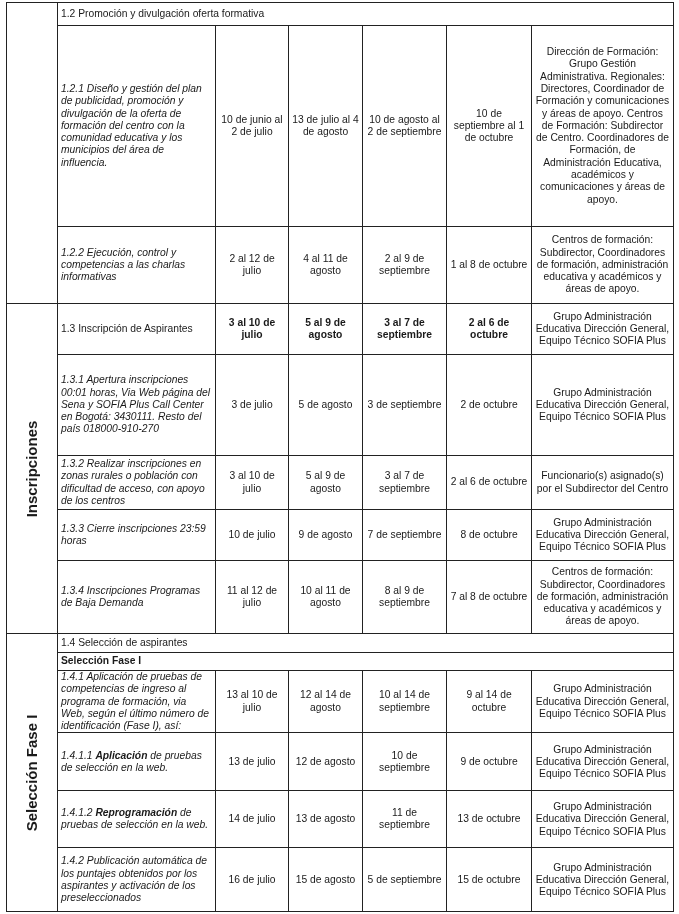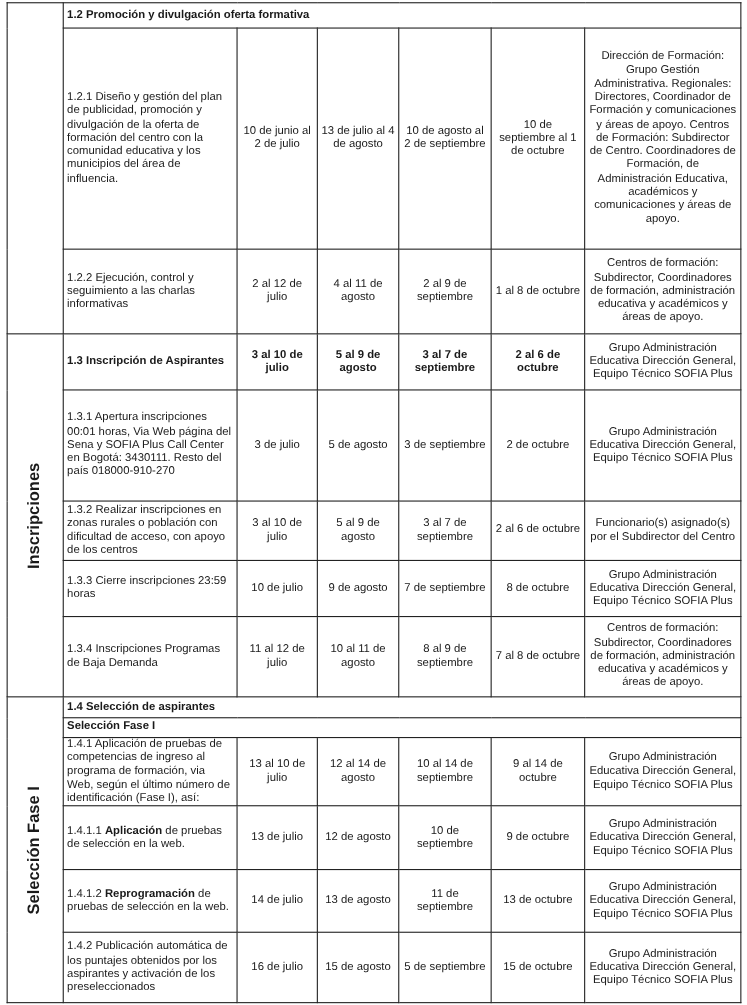--- a/index.html
+++ b/index.html
@@ -5,26 +5,26 @@
   html, body { margin:0; padding:0; background:#ffffff; }
   body { width:679px; height:914px; overflow:hidden; position:relative;
          font-family:"Liberation Sans", sans-serif; color:#1a1a1a; }
   table.sched { position:absolute; left:6px; top:2px; border-collapse:collapse;
          table-layout:fixed; width:667px; }
   table.sched td { border:1.3px solid #222; padding:0 3px; vertical-align:middle;
          font-size:10.3px; line-height:12.3px; }
   td.sec { padding:0; text-align:center; position:relative; }
   td.sec .vlabel { position:absolute; left:50%; top:50%; white-space:nowrap;
          transform:translate(-50%,-50%) rotate(-90deg); font-weight:bold; font-size:15px; }
-  td.head { font-weight:bold; font-size:14.5px; line-height:18px; padding:1px 5px; }
+  td.head { font-weight:normal; font-size:14.5px; line-height:18px; padding:1px 5px; }
   td.sub { font-weight:bold; font-size:14px; line-height:17px; padding:1px 5px; }
-  td.act { text-align:left; padding-left:4px; }
+  td.act { text-align:left; padding-left:4px;font-style:italic; }
   td.date { text-align:center; }
   td.resp { text-align:center; padding-left:4px; }
-  td.bighead { font-weight:bold; font-size:14.5px; line-height:18px; padding-left:5px; }
+  td.bighead { font-weight:normal; font-size:14.5px; line-height:18px; padding-left:5px; }
   .b { font-weight:bold;text-align:center; }
 </style>
 </head>
 <body>
 
 <table class="sched">
   <colgroup>
     <col style="width:51px">
     <col style="width:158px">
     <col style="width:73px">
@@ -41,21 +41,21 @@
   </tr>
   <tr style="height:201px">
     <td class="act">1.2.1 Diseño y gestión del plan de publicidad, promoción y divulgación de la oferta de formación del centro con la comunidad educativa y los municipios del área de influencia.</td>
     <td class="date">10 de junio al 2 de julio</td>
     <td class="date">13 de julio al 4 de agosto</td>
     <td class="date">10 de agosto al 2 de septiembre</td>
     <td class="date">10 de septiembre al 1 de octubre</td>
     <td class="resp">Dirección de Formación: Grupo Gestión Administrativa. Regionales: Directores, Coordinador de Formación y comunicaciones y áreas de apoyo. Centros de Formación: Subdirector de Centro. Coordinadores de Formación, de Administración Educativa, académicos y comunicaciones y áreas de apoyo.</td>
   </tr>
   <tr style="height:77px">
-    <td class="act">1.2.2 Ejecución, control y seguimiento a las charlas informativas</td>
+    <td class="act">1.2.2 Ejecución, control y competencias a las charlas informativas</td>
     <td class="date">2 al 12 de julio</td>
     <td class="date">4 al 11 de agosto</td>
     <td class="date">2 al 9 de septiembre</td>
     <td class="date">1 al 8 de octubre</td>
     <td class="resp">Centros de formación: Subdirector, Coordinadores de formación, administración educativa y académicos y áreas de apoyo.</td>
   </tr>
 
   <tr style="height:51px">
     <td class="sec" rowspan="5">
       <span class="vlabel">Inscripciones</span>

